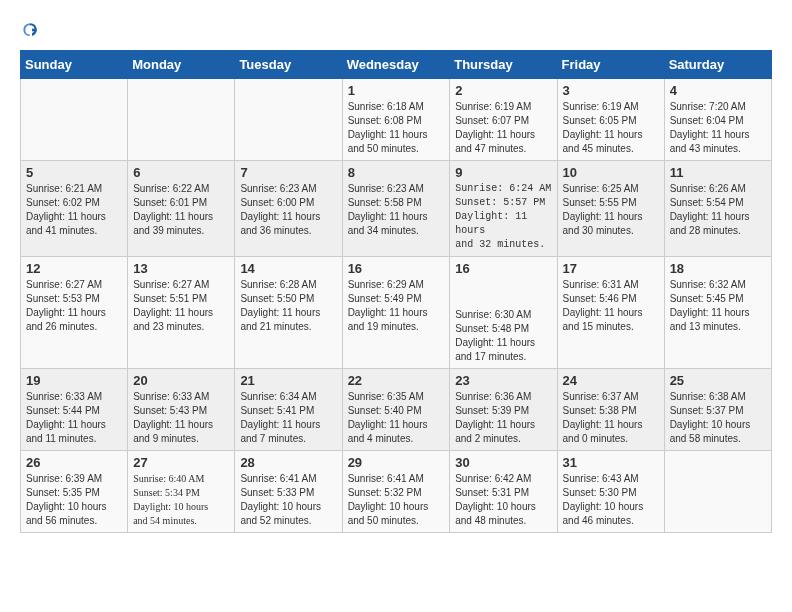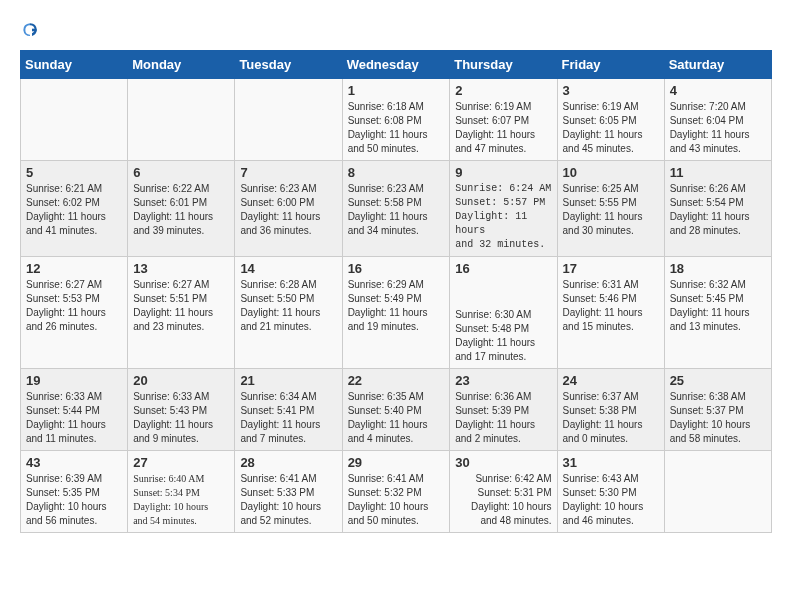--- a/index.html
+++ b/index.html
@@ -311,21 +311,21 @@
         <td>
           <span class="day-number">25</span>
           <div class="day-info" style="white-space: pre-line;">Sunrise: 6:38 AM
 Sunset: 5:37 PM
 Daylight: 10 hours
 and 58 minutes.</div>
         </td>
       </tr>
       <tr>
         <td>
-          <span class="day-number">43</span>
+          <span class="day-number">26</span>
           <div class="day-info" style="white-space: pre-line;">Sunrise: 6:39 AM
 Sunset: 5:35 PM
 Daylight: 10 hours
 and 56 minutes.</div>
         </td>
         <td>
           <span class="day-number">27</span>
           <div class="day-info" style="white-space: pre-line; font-family: Liberation Serif, serif;">Sunrise: 6:40 AM
 Sunset: 5:34 PM
 Daylight: 10 hours
@@ -340,21 +340,21 @@
         </td>
         <td>
           <span class="day-number">29</span>
           <div class="day-info" style="white-space: pre-line;">Sunrise: 6:41 AM
 Sunset: 5:32 PM
 Daylight: 10 hours
 and 50 minutes.</div>
         </td>
         <td>
           <span class="day-number">30</span>
-          <div class="day-info" style="white-space: pre-line; text-align: right;">Sunrise: 6:42 AM
+          <div class="day-info" style="white-space: pre-line;">Sunrise: 6:42 AM
 Sunset: 5:31 PM
 Daylight: 10 hours
 and 48 minutes.</div>
         </td>
         <td>
           <span class="day-number">31</span>
           <div class="day-info" style="white-space: pre-line;">Sunrise: 6:43 AM
 Sunset: 5:30 PM
 Daylight: 10 hours
 and 46 minutes.</div>

